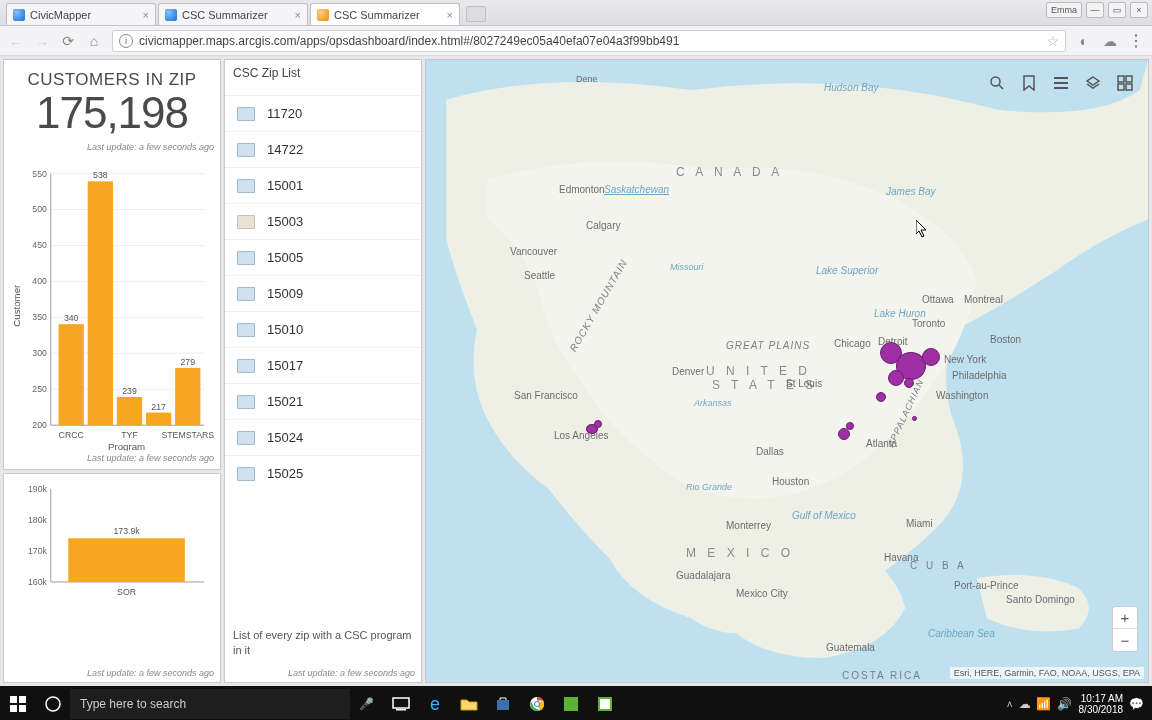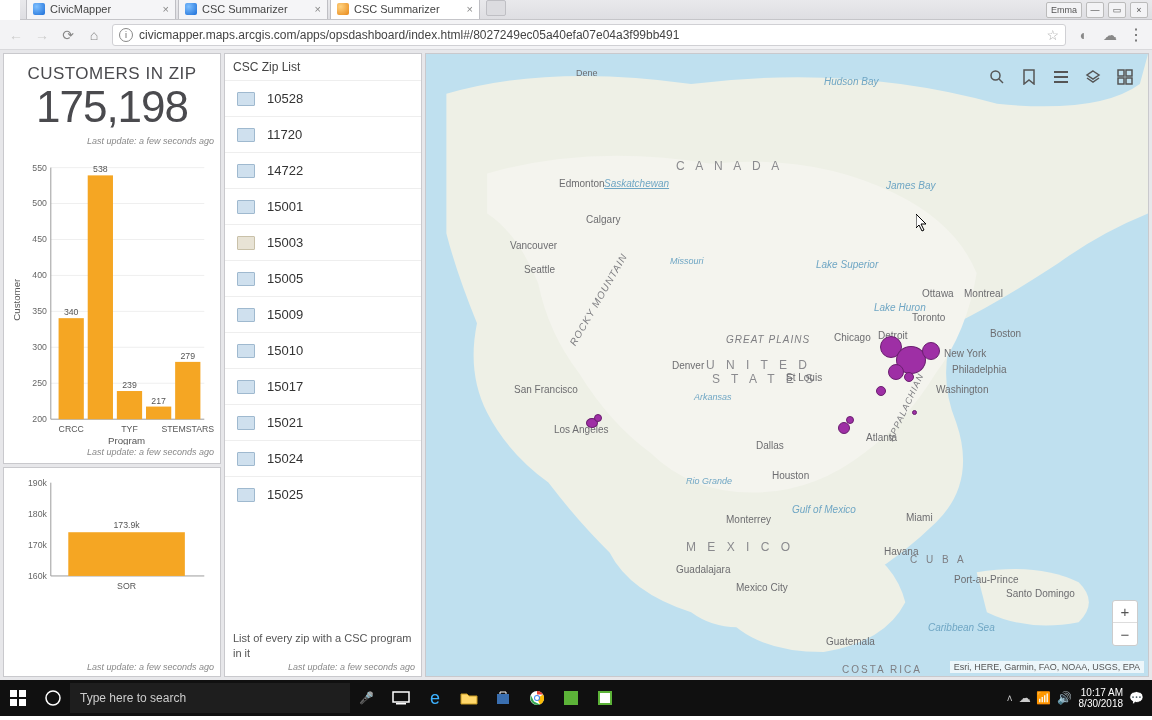--- a/index.html
+++ b/index.html
@@ -1,19 +1,19 @@
 <!DOCTYPE html>
 <html><head>
 <meta charset="utf-8">
 <style>
   * { box-sizing: border-box; margin: 0; padding: 0; font-family: "Segoe UI", Arial, sans-serif; }
   html, body { width: 1152px; height: 720px; overflow: hidden; background: #fff; }
 
   
-  .tabbar { height: 20px; background: linear-gradient(#e9e9ec,#dedee2); border-bottom: 1px solid #c5c5c9; display: flex; align-items: flex-end; padding-left: 6px; position: relative; margin-left: 20px; }
+  .tabbar { height: 26px; background: linear-gradient(#e9e9ec,#dedee2); border-bottom: 1px solid #c5c5c9; display: flex; align-items: flex-end; padding-left: 6px; position: relative; }
   .tab { height: 22px; min-width: 150px; max-width: 150px; background: #f5f5f7; border: 1px solid #bfbfc4; border-bottom: none; border-radius: 3px 3px 0 0; margin-right: 2px; display: flex; align-items: center; padding: 0 6px; font-size: 11px; color: #444; gap: 5px; }
   .tab.active { background: #fff; }
   .tab .favicon { width: 12px; height: 12px; border-radius: 2px; }
   .tab .fv-blue { background: radial-gradient(circle at 30% 30%, #7fc0ff, #1d6fd8); }
   .tab .fv-orange { background: radial-gradient(circle at 30% 30%, #ffd27f, #e8891a); }
   .tab .closex { margin-left: auto; color: #888; font-size: 11px; cursor: pointer; }
   .newtab { width: 20px; height: 16px; background: #dcdce0; border: 1px solid #bfbfc4; border-radius: 2px; margin-left: 4px; margin-bottom: 3px; }
   .winbtns { position: absolute; right: 4px; top: 2px; display: flex; gap: 4px; }
   .winbtn { width: 18px; height: 16px; border: 1px solid #bbb; background: #f3f3f5; border-radius: 2px; font-size: 9px; display:flex;align-items:center;justify-content:center;color:#555; }
 
@@ -40,21 +40,21 @@
   .lastupd { font-size: 9px; font-style: italic; color: #888; text-align: right; padding: 0 6px 4px; }
 
   
   .ziplist-title { font-size: 12px; color:#444; padding: 6px 8px; }
   .ziplist { height: 548px; overflow-y: auto; }
   .zip-item { display:flex; align-items:center; gap:12px; padding: 10px 12px; border-top: 1px solid #eee; font-size: 13px; color:#333; }
   .zip-item .foldericon { width:18px; height:14px; position:relative; }
   .zip-item .foldericon::before { content:""; position:absolute; inset:0; background:#cfe0ee; border:1px solid #9fb9cf; border-radius:1px; }
   .zip-item .foldericon.alt::before { background:#e8e3d5; border-color:#c9c1a9; }
   .zip-desc { font-size: 11px; color:#555; padding: 6px 8px 0; line-height:1.3; }
-  .ziplist-container { display:flex; flex-direction:column; height:100%; }
+  .ziplist-container { display:flex; flex-direction:column; height:100%;gap:9px; }
   .ziplist-footer { display:flex; justify-content:flex-end; padding: 2px 6px 4px; font-size:9px; font-style:italic; color:#888;}
 
   
   .map { position:absolute; inset:0; background: linear-gradient(#c5e1f0 0%, #c5e1f0 12%, #eef0e8 12%, #eef0e8 78%, #c5e1f0 78%); }
   .map-label { position:absolute; font-size:10px; color:#7e7e82; letter-spacing:1px; white-space:nowrap; }
   .map-label.big { font-size:12px; letter-spacing:4px; color:#8a8a8e; }
   .map-label.city { letter-spacing:0; font-size:10px; color:#6d6d70;}
   .map-label.water { color:#6fa6c4; font-style:italic; letter-spacing:0;}
   .map-credits { position:absolute; right:4px; bottom:3px; background:rgba(255,255,255,0.7); font-size:9px; color:#555; padding:1px 4px; }
   .map-tools { position:absolute; top:10px; right:10px; display:flex; gap:14px; background:rgba(255,255,255,0); padding:4px; }
@@ -197,24 +197,20 @@
         </svg>
       </div>
       <div class="lastupd">Last update: a few seconds ago</div>
     </div>
   </div>
 
   <div class="panel midcol">
     <div class="ziplist-container">
       <div class="ziplist-title">CSC Zip List</div>
       <div class="ziplist">
-        <div class="zip-item">
-            <span class="foldericon"></span>
-            <span>10528</span>
-          </div>
         <div class="zip-item">
             <span class="foldericon"></span>
             <span>11720</span>
           </div>
         <div class="zip-item">
             <span class="foldericon"></span>
             <span>14722</span>
           </div>
         <div class="zip-item">
             <span class="foldericon"></span>

